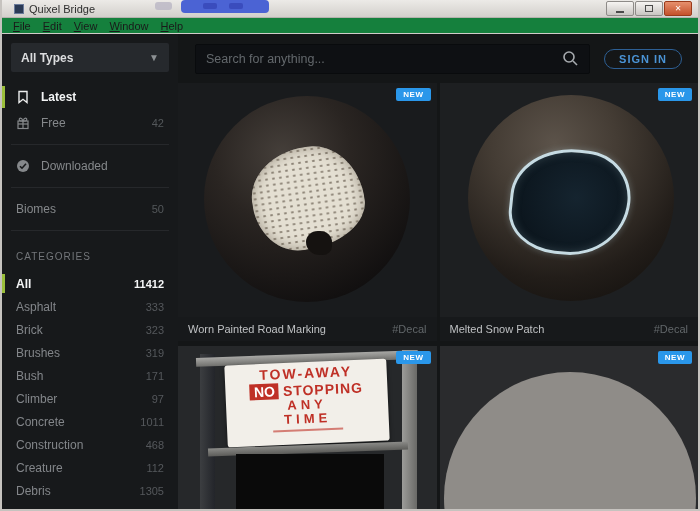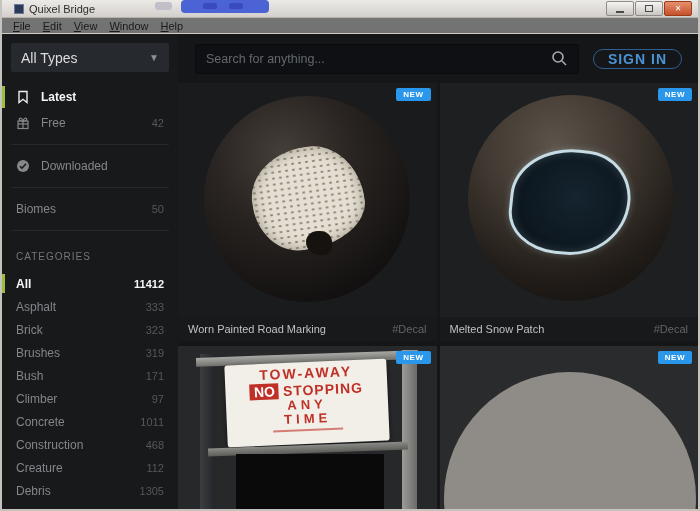--- a/index.html
+++ b/index.html
@@ -27,34 +27,34 @@
     width: 28px; height: 15px; border: 1px solid #8e8b88; border-radius: 2px;
     background: linear-gradient(#f6f4f2, #c9c6c2); margin-left: 1px;
     display: flex; align-items: center; justify-content: center;
     font-size: 8px; color: #4a4a4a; line-height: 1;
   }
   .win-btn.close { background: linear-gradient(#e6906d, #c4512b); border-color: #9a3a1a; color: #fff; }
   .glyph-min { width: 8px; height: 2px; background: #4a4a4a; margin-top: 6px; }
   .glyph-max { width: 8px; height: 7px; border: 1px solid #4a4a4a; }
   
   .menubar {
-    height: 16px; background: #737373; border-bottom: 1px solid #d0cdc9;
+    height: 16px; background: #15803d; border-bottom: 1px solid #d0cdc9;
     display: flex; align-items: center; padding-left: 5px;
   }
   .menu-item { display: inline-block; font-size: 11px; color: #1a1a1a; padding: 0 6px; }
   .menu-item::first-letter { text-decoration: underline; }
   
   .app { display: flex; height: 475px; background: #131516; }
   
   .sidebar { width: 176px; background: #17191b; flex: none; position: relative; }
   .type-filter {
     margin: 9px 9px 12px 9px; height: 29px; background: #26292d; border-radius: 2px;
     display: flex; align-items: center; justify-content: space-between; padding: 0 10px;
   }
-  .type-filter-label { font-size: 14px; color: #dcdddf; font-weight: normal; }
+  .type-filter-label { font-size: 12px; color: #dcdddf; font-weight: bold; }
   .chevron { color: #8d9194; font-size: 10px; }
   .nav-row {
     height: 26px; display: flex; align-items: center; padding: 0 14px; position: relative;
     color: #85888b; font-size: 12px;
   }
   .nav-row .nicon { width: 14px; height: 14px; margin-right: 11px; flex: none; }
   .nav-row .nlabel { flex: 1; }
   .nav-row .ncount { font-size: 11px; color: #54585b; }
   .nav-row.active { color: #f3f4f5; font-weight: bold; }
   .indicator { position: absolute; left: 0; top: 2px; bottom: 2px; width: 3px; background: #9bbf3b; }
@@ -75,21 +75,21 @@
     flex: 1; height: 30px; background: #0e1013; border: 1px solid #090b0d; border-radius: 2px;
     display: flex; align-items: center; padding: 0 10px; margin-right: 14px; gap: 21px;
   }
   .search-input {
     flex: 1; background: transparent; border: none; outline: none;
     font-family: "Liberation Sans", sans-serif; font-size: 12.5px; color: #c8cacc;
   }
   .search-input::placeholder { color: #63686c; }
   .signin-btn {
     height: 20px; padding: 0 14px; border-radius: 10px; border: 1px solid #2d5f94;
-    background: transparent; color: #4b94d6; font-size: 14px; font-weight: bold;
+    background: transparent; color: #4b94d6; font-size: 11px; font-weight: bold;
     letter-spacing: 1px; font-family: "Liberation Sans", sans-serif; line-height: 18px;
   }
   
   .grid { flex: 1; display: grid; grid-template-columns: 1fr 1fr; gap: 5px 3px; overflow: hidden; }
   .tile { display: flex; flex-direction: column; }
   .tile-img { position: relative; height: 234px; overflow: hidden; }
   .tile-img.cut { height: 230px; }
   .badge {
     position: absolute; top: 5px; right: 6px; background: #2a97ea; color: #fff;
     font-size: 8px; font-weight: bold; letter-spacing: .5px; padding: 2px 7px; border-radius: 2px; z-index: 5;

